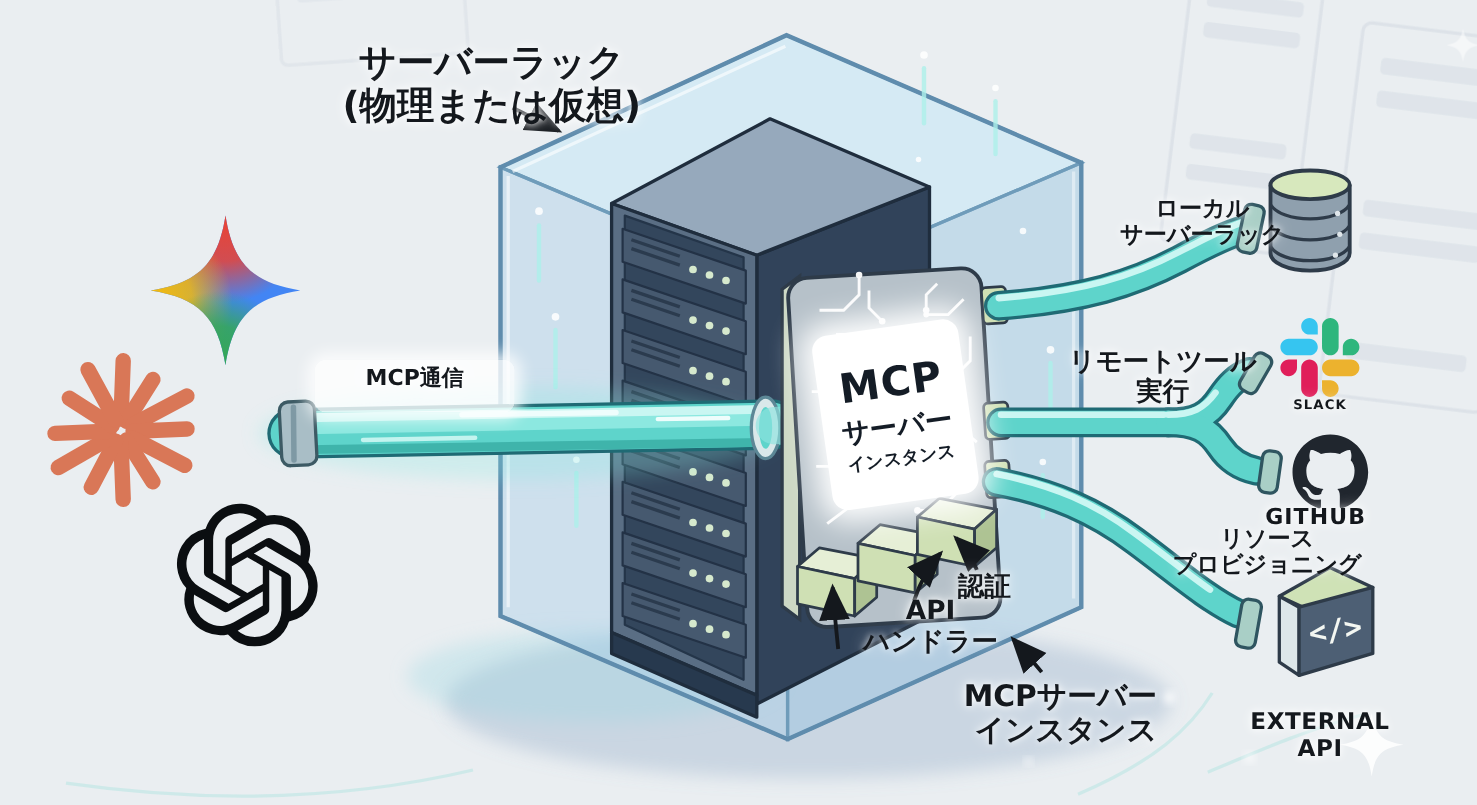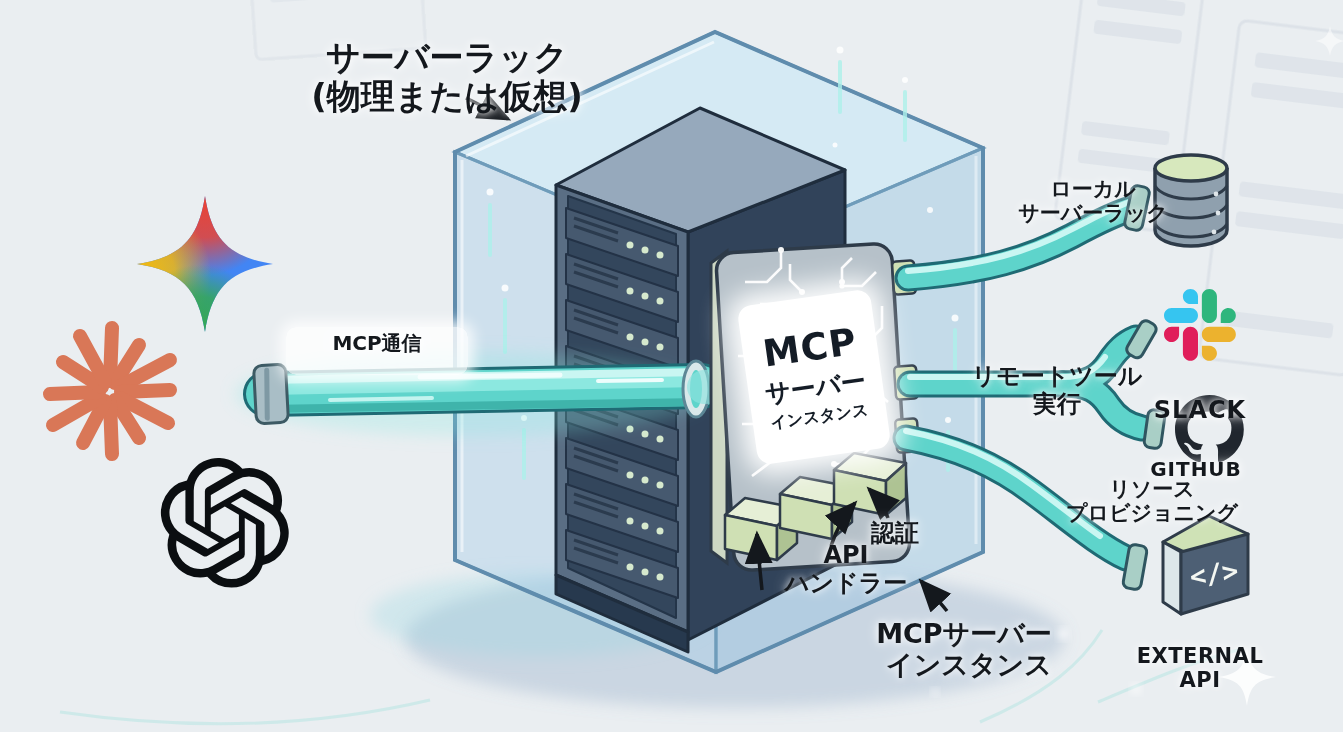--- a/index.html
+++ b/index.html
@@ -364,21 +364,21 @@
 
 <div class="lbl" style="left:377px;top:332px;font-size:20px;">
   <span>MCP通信</span>
 </div>
 
 <div class="lbl" style="left:1093px;top:145px;font-size:21px;margin-top:32px;">
   <span>ローカル</span>
   <span class="l2">サーバーラック</span>
 </div>
 
-<div class="lbl" style="left:1057px;top:315px;font-size:24px;margin-top:48px;">
+<div class="lbl" style="left:1057px;top:315px;font-size:24px;">
   <span>リモートツール</span>
   <span class="l2">実行</span>
 </div>
 
 <div class="lbl" style="left:1124px;top:477px;font-size:21px;margin-left:28px;">
   <span>リソース</span>
   <span class="l2">プロビジョニング</span>
 </div>
 
 <div class="lbl" style="left:964px;top:618px;font-size:27px;text-align:right;">
@@ -389,21 +389,21 @@
 
 <div class="lbl" style="left:846px;top:542px;font-size:24px;">
   <span>API</span>
   <span class="l2">ハンドラー</span>
 </div>
 
 <div class="lbl" style="left:895px;top:520px;font-size:24px;">
   <span>認証</span>
 </div>
 
-<div class="lbl" style="left:1200px;top:362px;font-size:24px;letter-spacing:1px;margin-top:35px;">
+<div class="lbl" style="left:1200px;top:362px;font-size:12px;letter-spacing:1px;">
   <span>SLACK</span>
 </div>
 
 <div class="lbl" style="left:1196px;top:458px;font-size:20px;letter-spacing:1px;">
   <span>GITHUB</span>
 </div>
 
 <div class="lbl" style="left:1200px;top:612px;font-size:21px;letter-spacing:.5px;margin-top:32px;">
   <span>EXTERNAL</span>
   <span class="l2">API</span>

